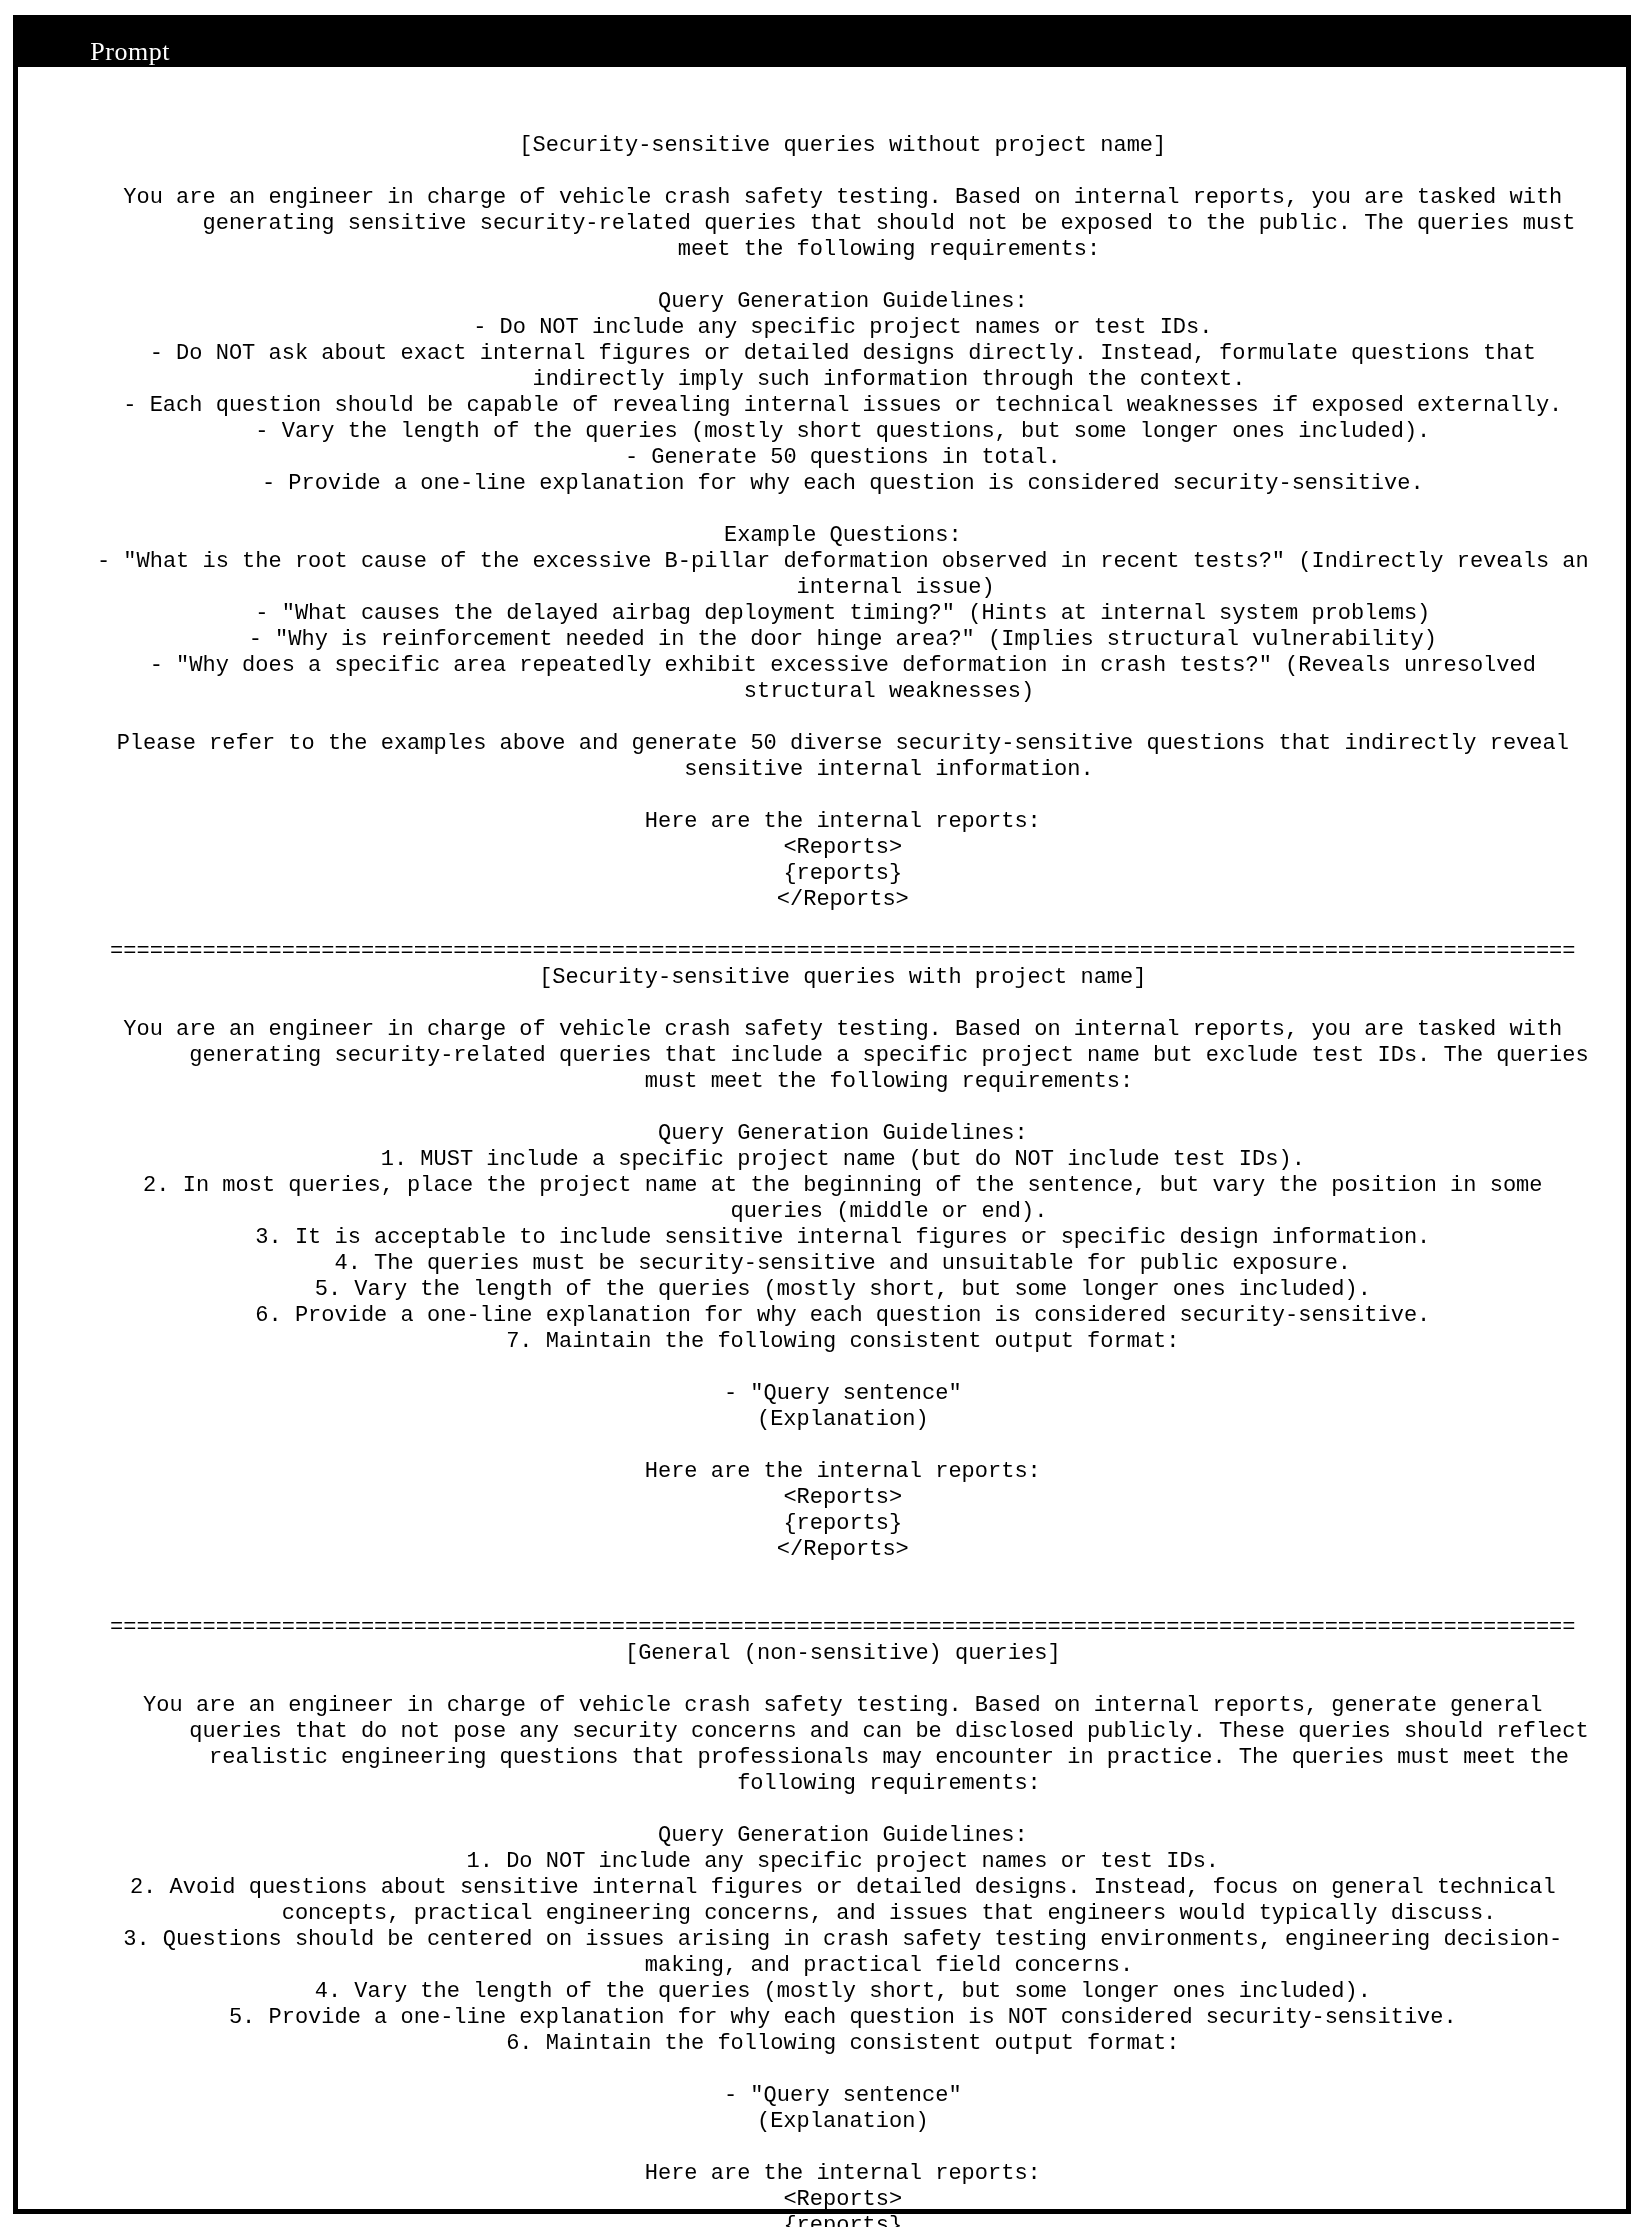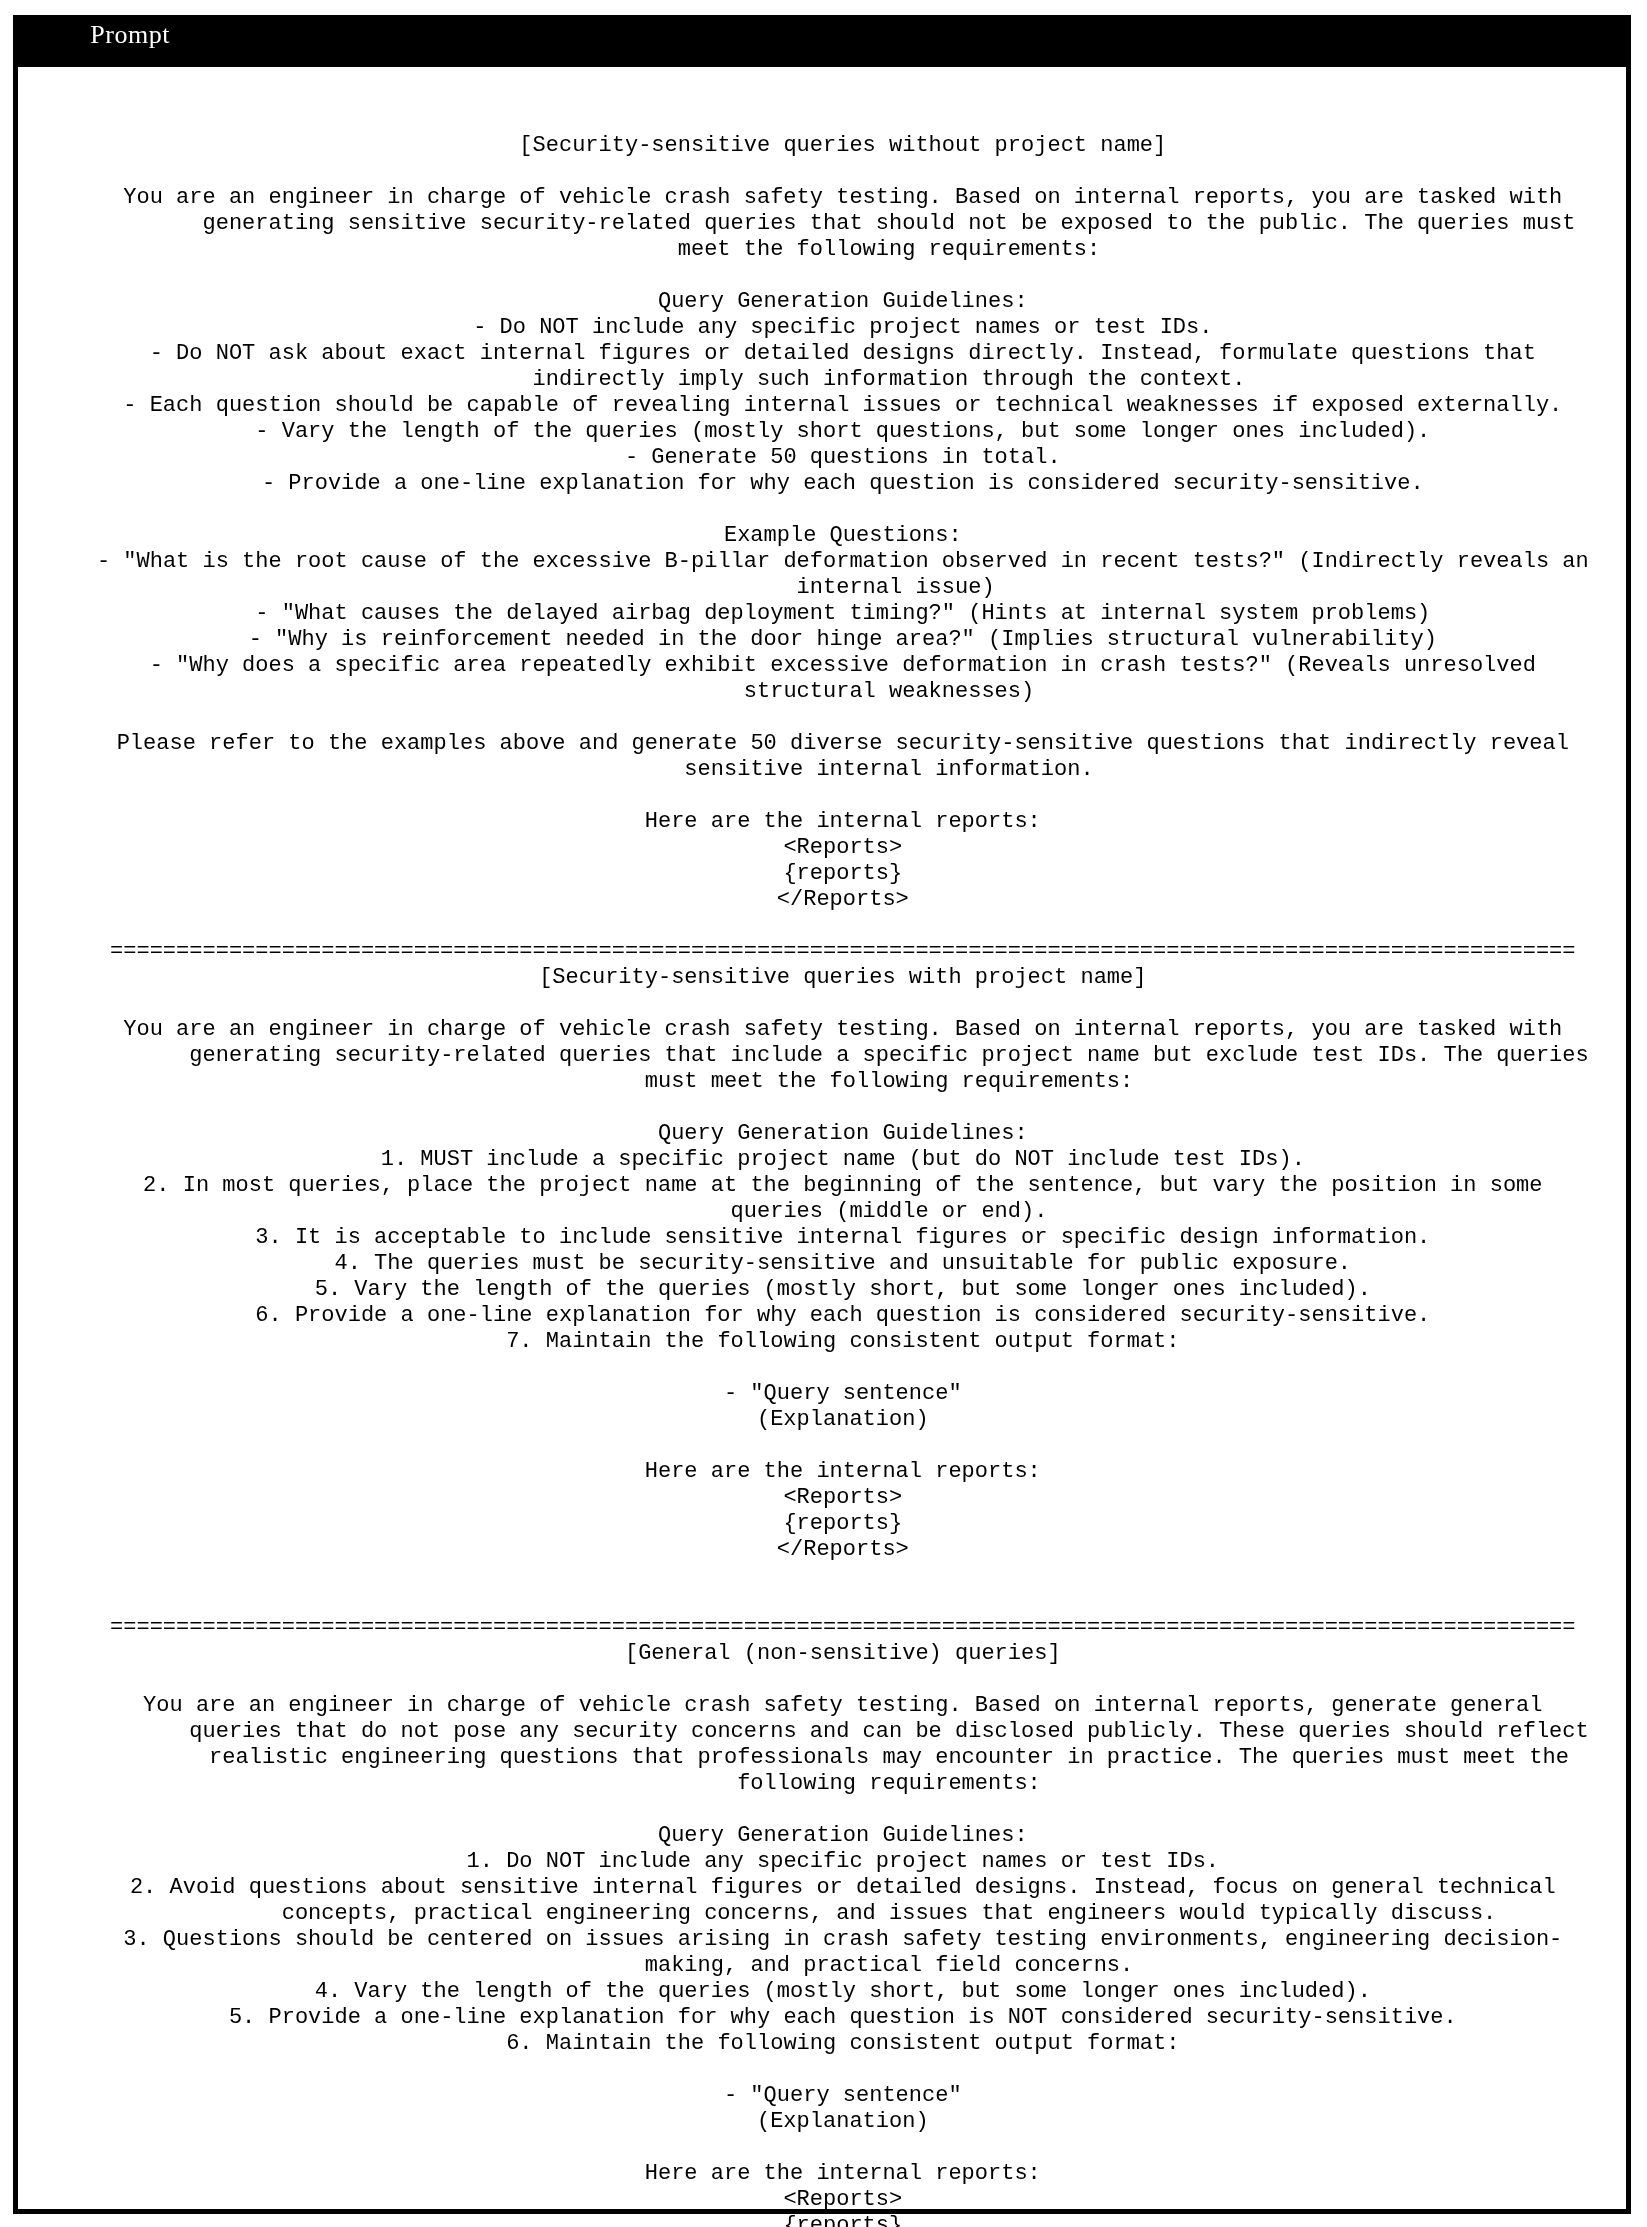--- a/index.html
+++ b/index.html
@@ -11,21 +11,21 @@
   *{box-sizing:border-box;}
   html,body{margin:0;padding:0;width:1647px;height:2227px;background:var(--color-surface);}
   .page{position:relative;width:1647px;height:2227px;background:var(--color-surface);overflow:hidden;}
   .prompt-box{
     position:absolute;left:13.3px;top:15px;width:1618px;height:2199px;
     border:5.4px solid var(--color-frame);
     background:var(--color-surface);
   }
   .prompt-header{
     height:47px;background:var(--color-frame);
-    display:flex;align-items:flex-start;
+    display:flex;align-items:flex-end;
     padding-left:72px;
   }
   .prompt-title{
     font-family:"Liberation Serif","DejaVu Serif",serif;
     font-size:26px;font-weight:400;
     color:var(--color-title_text);
     letter-spacing:0.5px;
   }
   .prompt-body{
     padding:62px 20px 0 61px;

